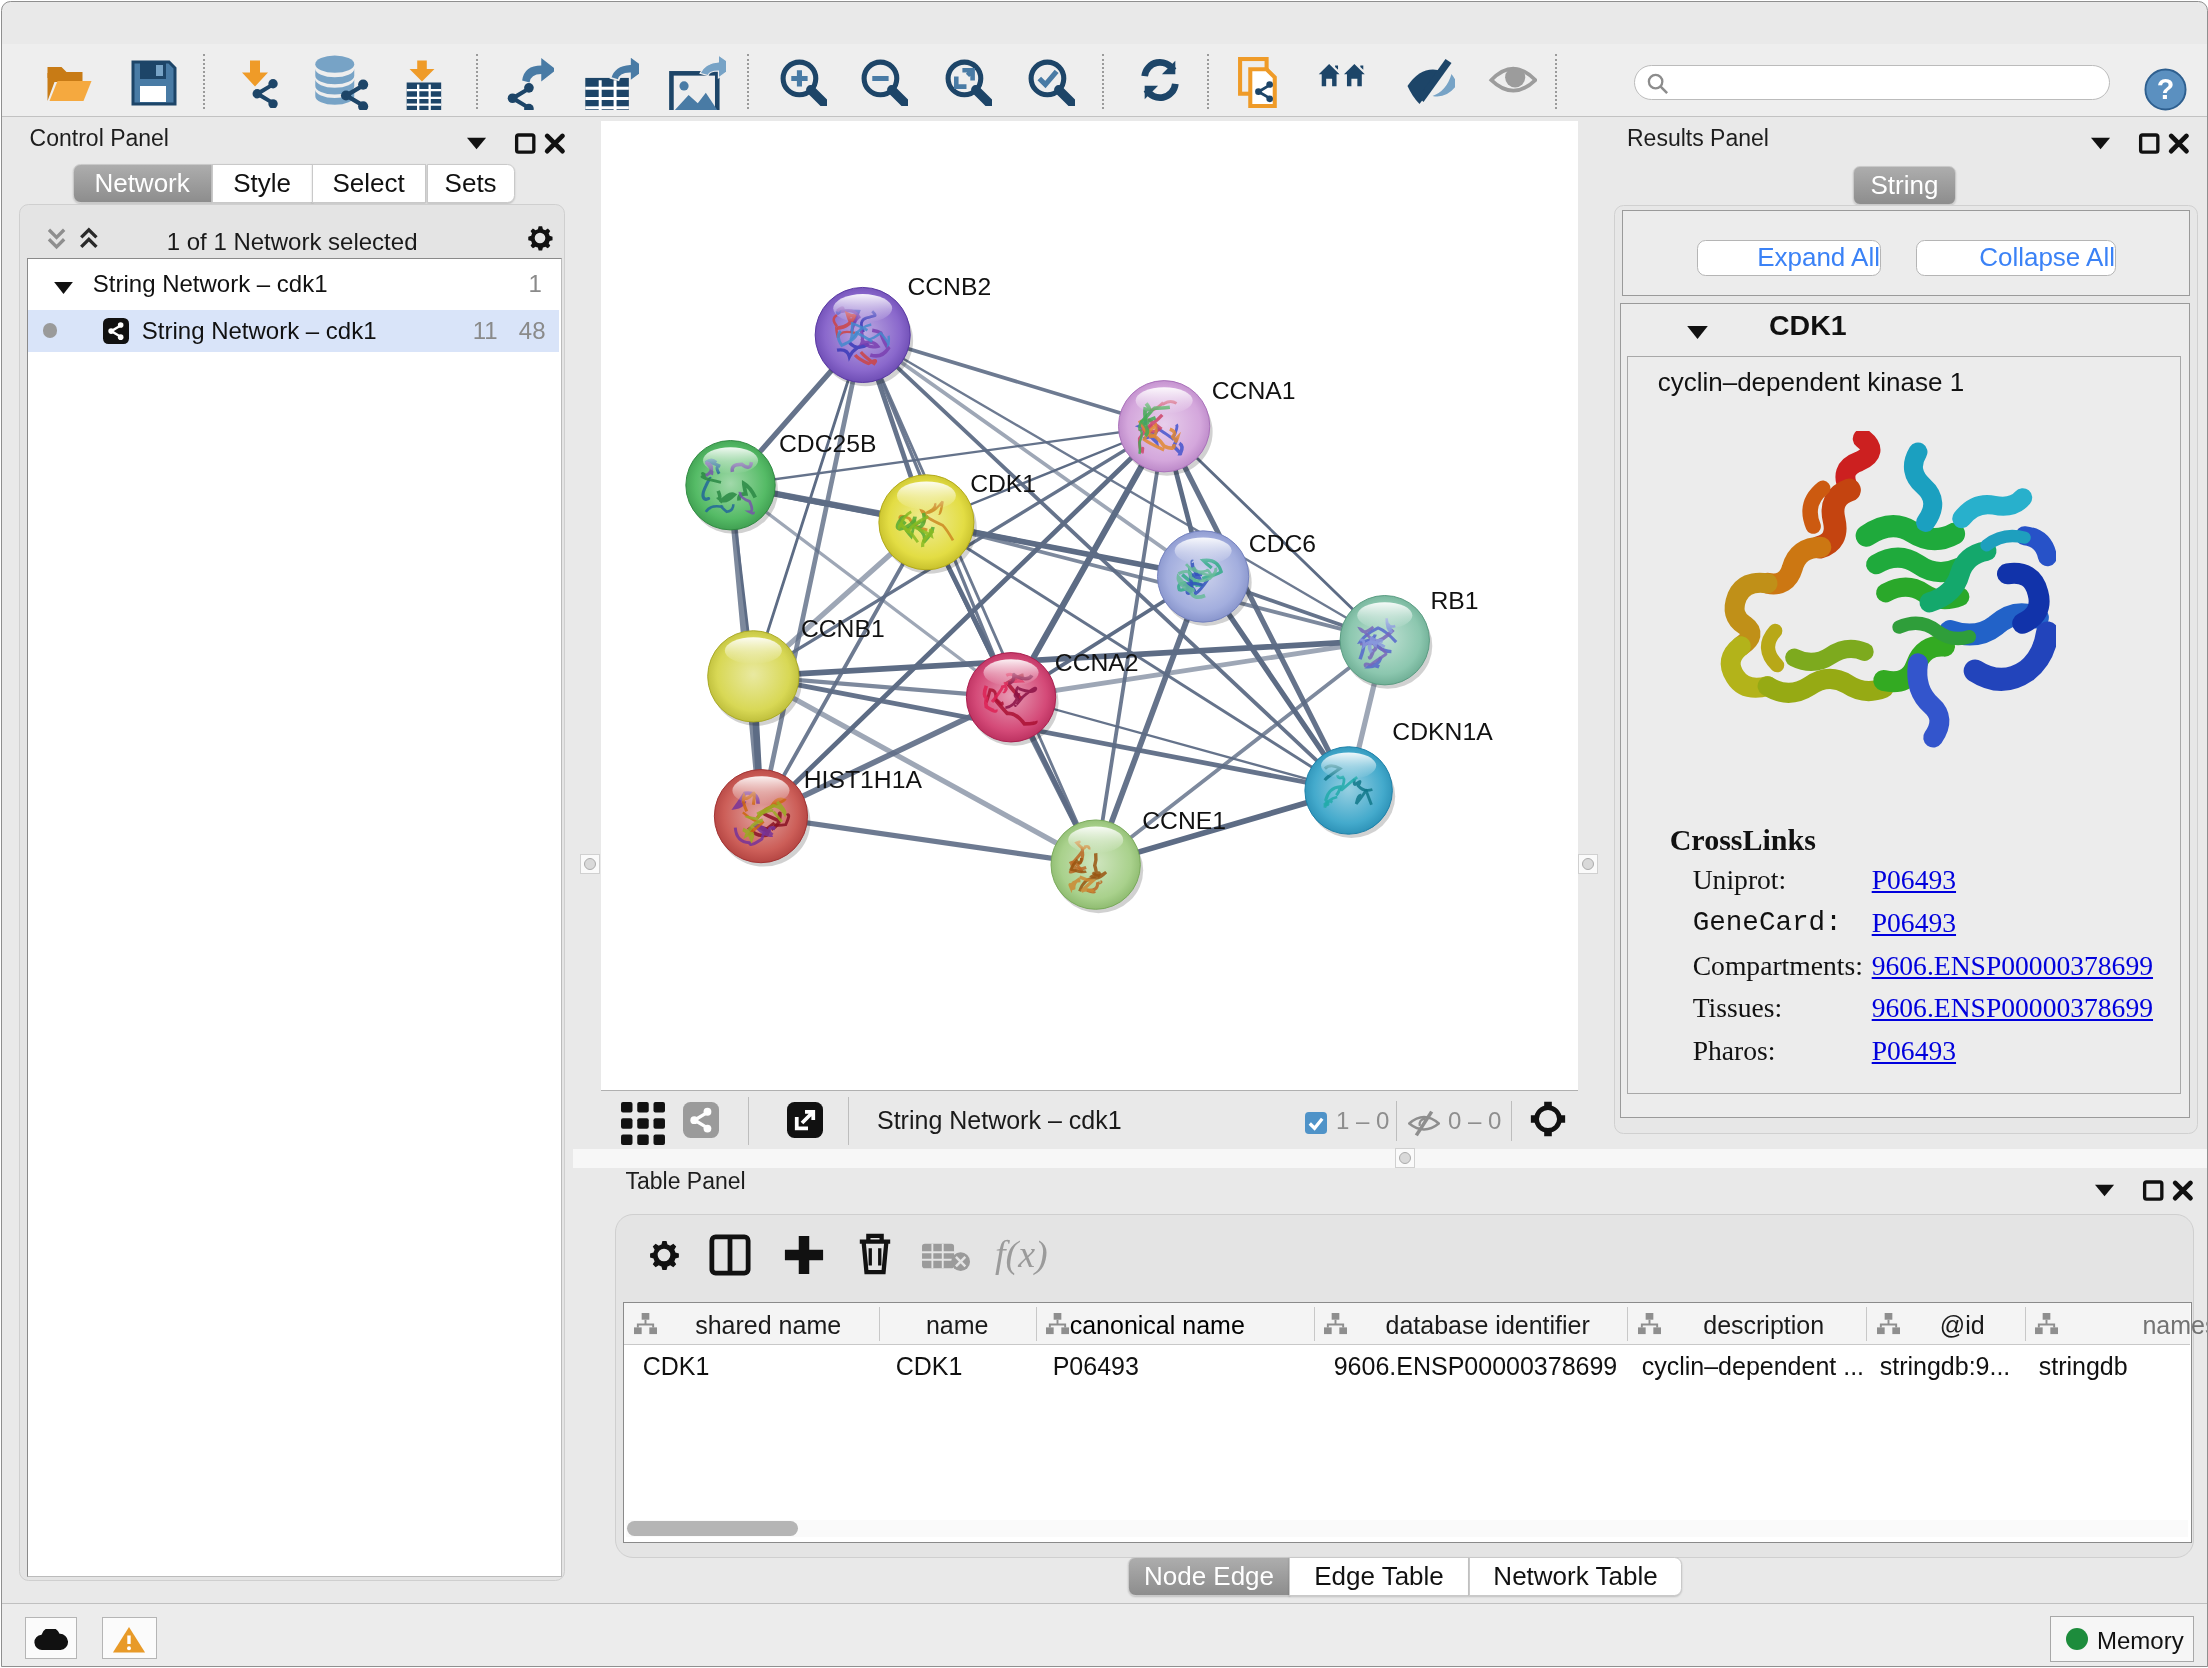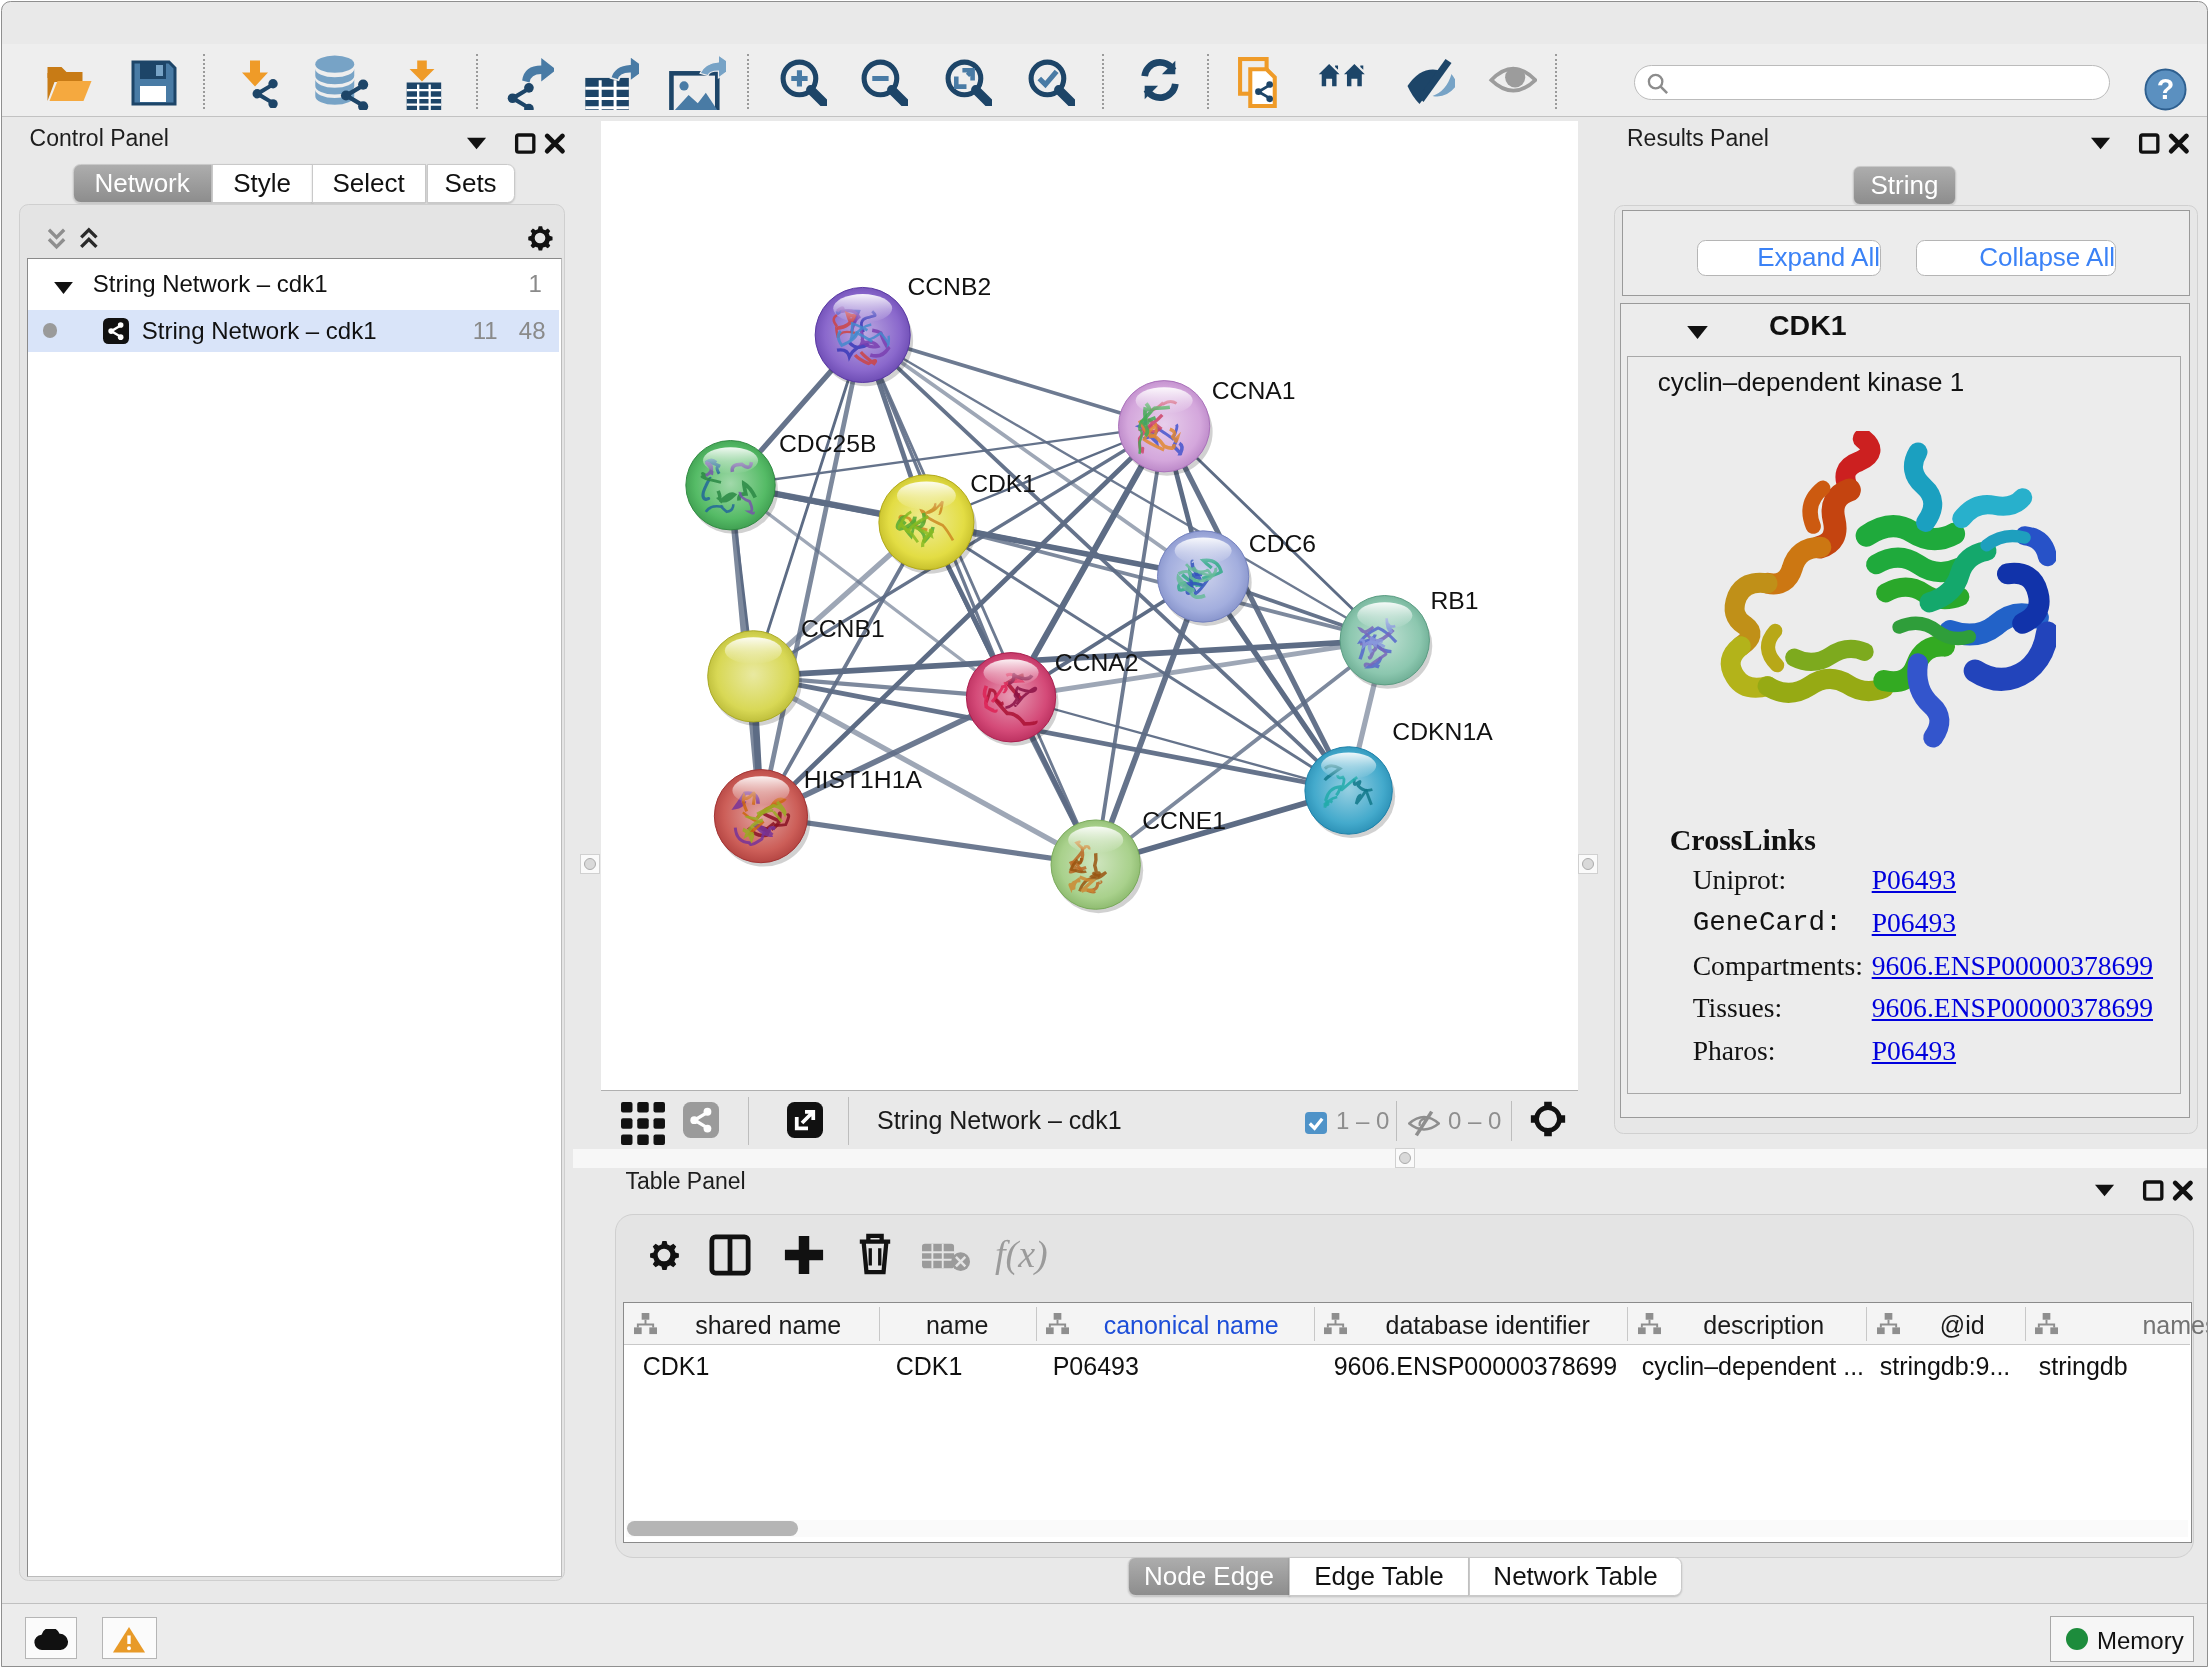--- a/index.html
+++ b/index.html
@@ -184,20 +184,21 @@
       </svg>
       <div class="tab sel" style="left:63px;top:43px;width:139px;border-radius:7.6px 0 0 7.6px">Network</div>
       <div class="tab" style="left:202px;top:43px;width:101px;">Style</div>
       <div class="tab" style="left:302px;top:43px;width:114px;">Select</div>
       <div class="tab" style="left:417px;top:43px;width:88px;border-radius:0 7.6px 7.6px 0">Sets</div>
       <div class="abs" style="left:9.5px;top:83px;width:546px;height:1377px;background:#e4e4e4;border:1px solid #cfcfcf;border-radius:9.5px">
         <svg class="abs" style="left:27px;top:21px" width="59" height="28.5" viewBox="0 0 62 30">
           <path d="M2 4 l8 8 8 -8 M2 14 l8 8 8 -8" stroke="#8e8e8e" stroke-width="3.5" fill="none"></path>
           <path d="M36 12 l8 -8 8 8 M36 22 l8 -8 8 8" stroke="#2a2a2a" stroke-width="3.5" fill="none"></path>
         </svg>
+        <div class="abs" style="left:0;top:23px;width:100%;text-align:center;font-size:24px;color:#1a1a1a">1 of 1 Network selected</div>
         <svg class="abs" style="left:504px;top:17px" width="32" height="32" viewBox="0 0 24 24">
           <path fill="#111" d="M12 8a4 4 0 100 8 4 4 0 000-8zm9.4 5.6l-2.2.6a7 7 0 01-.7 1.7l1.2 2-1.8 1.8-2-1.2a7 7 0 01-1.7.7l-.6 2.2h-2.6l-.6-2.2a7 7 0 01-1.7-.7l-2 1.2-1.8-1.8 1.2-2a7 7 0 01-.7-1.7l-2.2-.6v-2.6l2.2-.6a7 7 0 01.7-1.7l-1.2-2 1.8-1.8 2 1.2a7 7 0 011.7-.7l.6-2.2h2.6l.6 2.2a7 7 0 011.7.7l2-1.2 1.8 1.8-1.2 2a7 7 0 01.7 1.7l2.2.6z"></path>
         </svg>
         <div class="abs" style="left:6.7px;top:53px;width:535px;height:1319px;background:#fff;border:1.9px solid #8a8a8a;border-right-color:#bbb;border-bottom-color:#bbb">
           <svg class="abs" style="left:25px;top:21px" width="21" height="15" viewBox="0 0 22 16">
             <path d="M1 2 h20 l-10 13 z" fill="#111"></path>
           </svg>
           <div class="abs" style="left:65px;top:11.4px;font-size:24px;color:#111">String Network – cdk1</div>
           <div class="abs" style="left:0;top:11.4px;width:514px;text-align:right;font-size:24px;color:#8a8a8a">1</div>
           <div class="abs" style="left:0;top:51px;width:531px;height:42px;background:#d9e4f9">
@@ -704,21 +705,21 @@
           <div class="abs" style="left:255px;top:7.6px;width:157px;text-align:center;font-size:25px;color:#1a1a1a">name</div>
           <div class="abs" style="left:412px;top:3.8px;height:34px;border-left:1px solid #c8c8c8"></div>
           <svg class="abs" style="left:421px;top:9.5px" width="25" height="23" viewBox="0 0 26 24">
             <g fill="#8e8e8e">
               <rect x="9" y="0" width="8" height="7"></rect>
               <rect x="1" y="15" width="8" height="7"></rect>
               <rect x="17" y="15" width="8" height="7"></rect>
               <path d="M12 7 h2 v4 h-2z M4 11 h18 v2 h-18z M4 11 h2 v4 h-2z M20 11 h2 v4 h-2z"></path>
             </g>
           </svg>
-          <div class="abs" style="left:446px;top:7.6px;width:243px;text-align:center;font-size:25px;color:#1d4ed8">canonical name</div>
+          <div class="abs" style="left:446px;top:7.6px;width:243px;font-size:25px;color:#000000">canonical name</div>
           <div class="abs" style="left:690px;top:3.8px;height:34px;border-left:1px solid #c8c8c8"></div>
           <svg class="abs" style="left:699px;top:9.5px" width="25" height="23" viewBox="0 0 26 24">
             <g fill="#8e8e8e">
               <rect x="9" y="0" width="8" height="7"></rect>
               <rect x="1" y="15" width="8" height="7"></rect>
               <rect x="17" y="15" width="8" height="7"></rect>
               <path d="M12 7 h2 v4 h-2z M4 11 h18 v2 h-18z M4 11 h2 v4 h-2z M20 11 h2 v4 h-2z"></path>
             </g>
           </svg>
           <div class="abs" style="left:724px;top:7.6px;width:280px;text-align:center;font-size:25px;color:#1a1a1a">database identifier</div>

